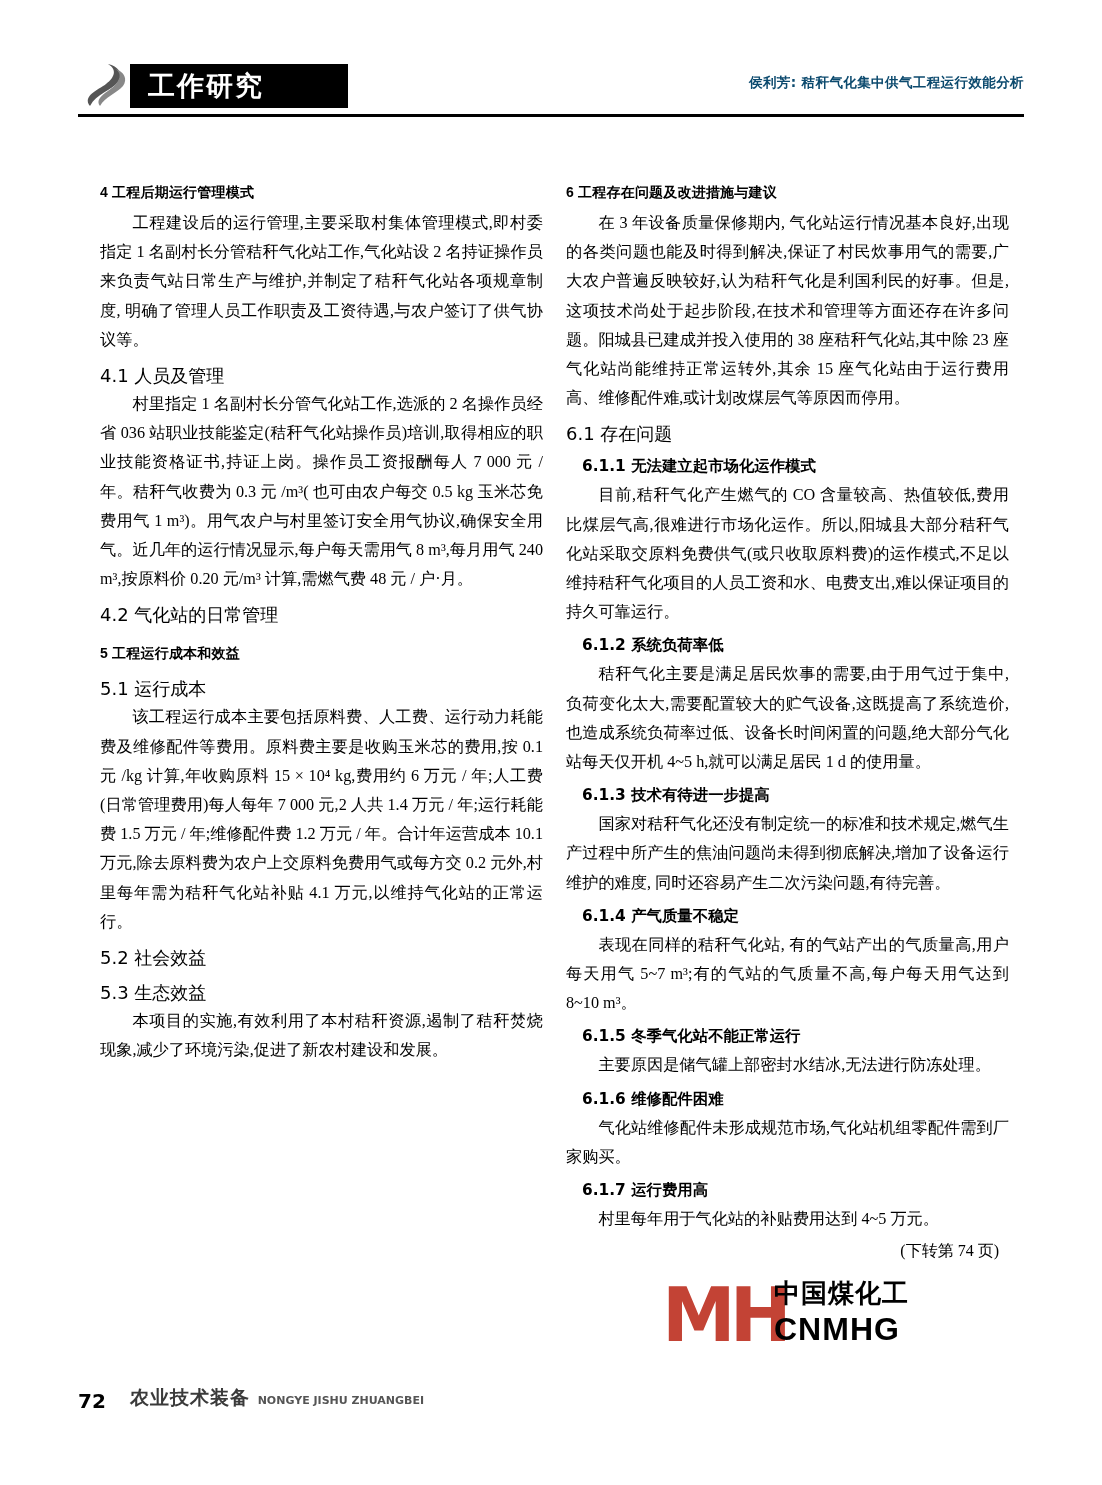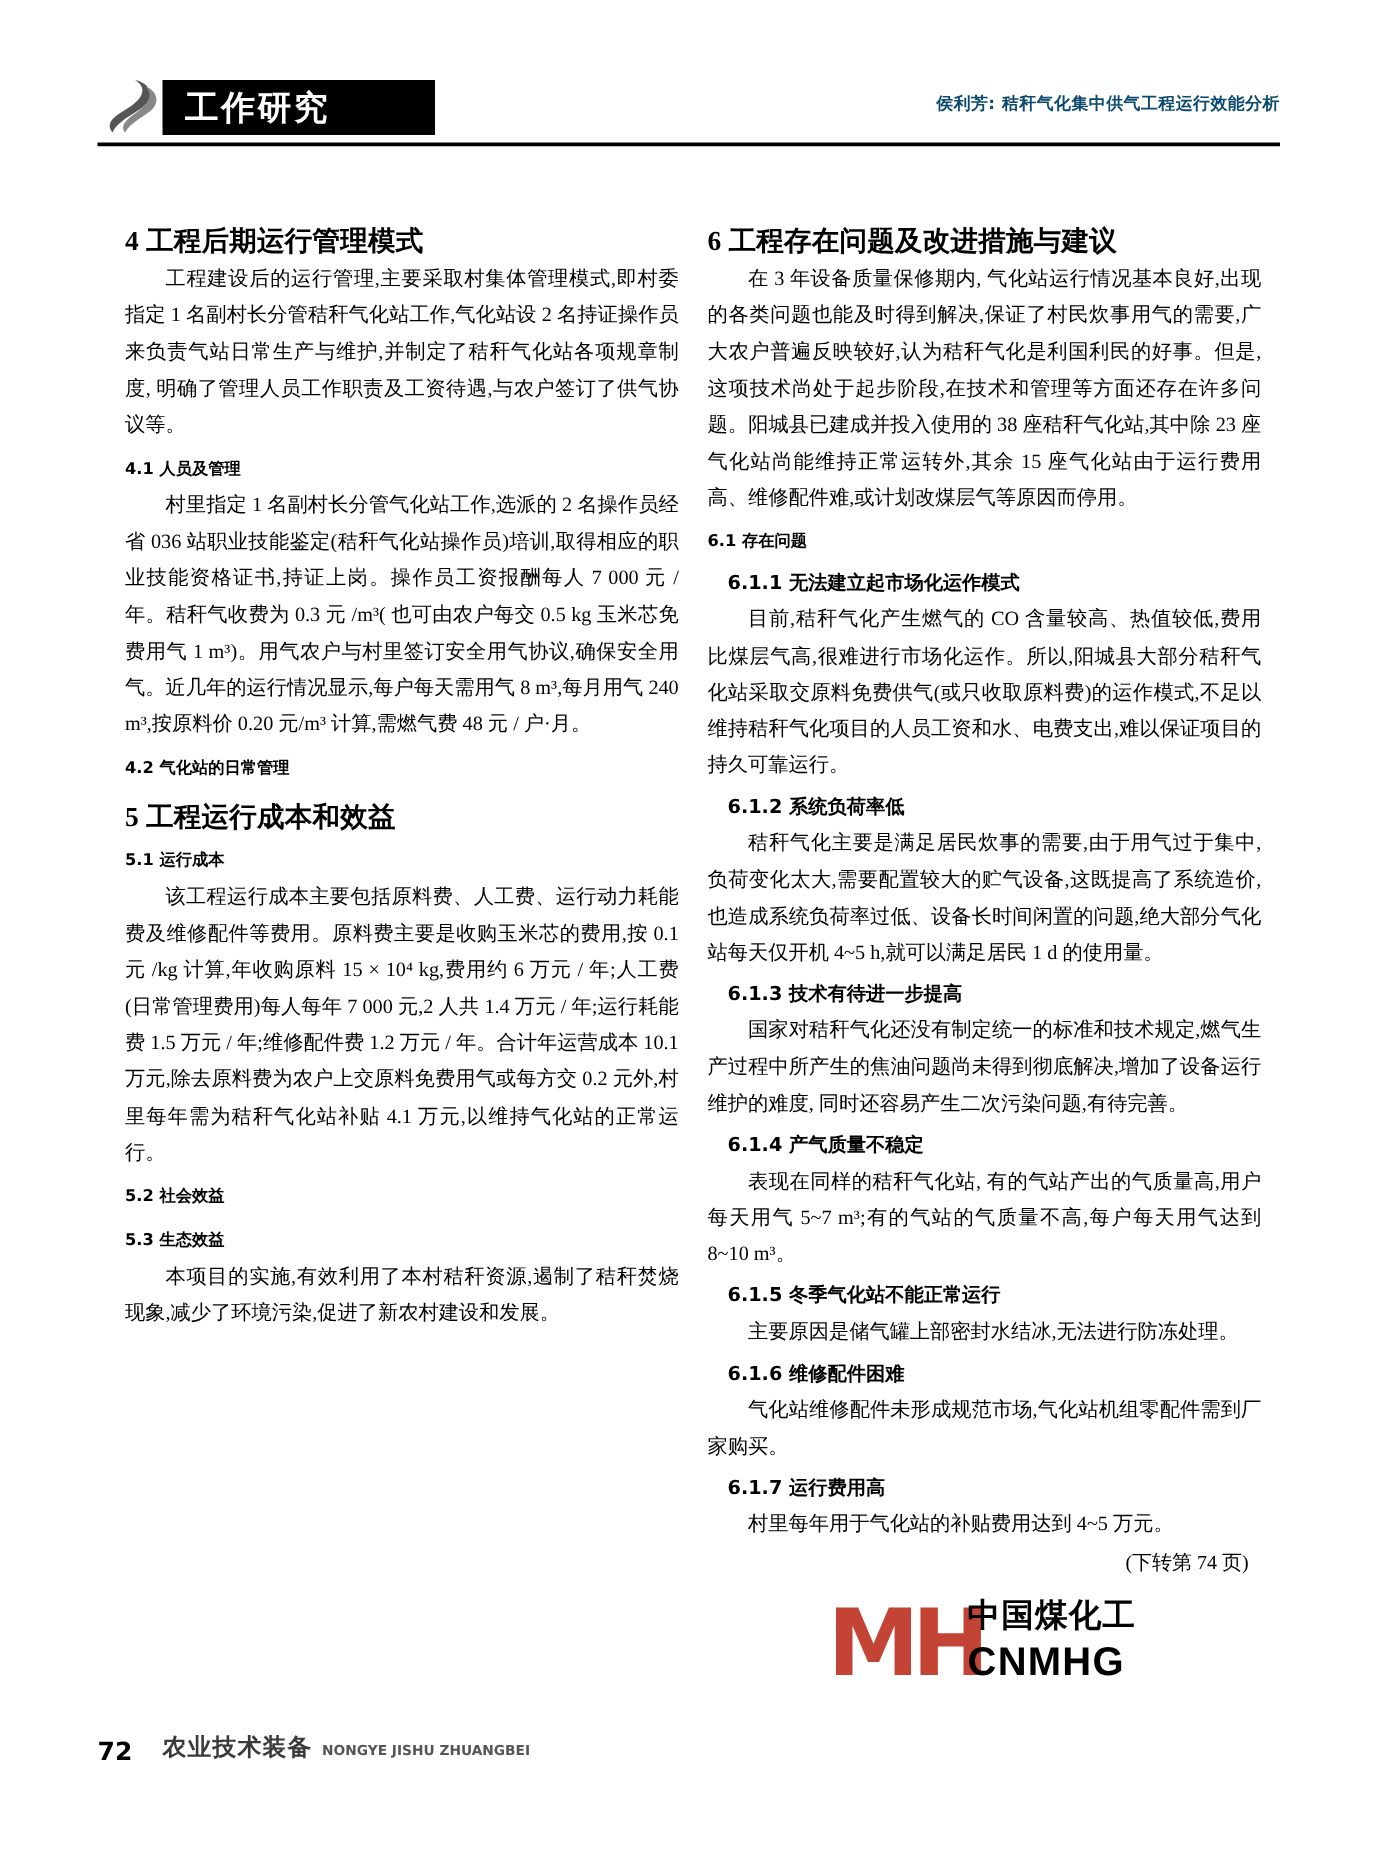--- a/index.html
+++ b/index.html
@@ -82,31 +82,31 @@
     top: 168px;
     width: 443px;
     font-size: 16.2px;
     line-height: 29.2px;
     text-align: justify;
   }
   .col-left { left: 100px; }
   .col-right { left: 566px; }
 
   h2.sec {
-    font-family: Liberation Serif, serif;
-    font-size: 22px;
+    font-family: Liberation Sans, sans-serif;
+    font-size: 14px;
     font-weight: bold;
     margin: 10px 0 2px 0;
     line-height: 29px;
     letter-spacing: 0.2px;
   }
   h3.sub {
     font-family: "DejaVu Sans", "Liberation Sans", sans-serif;
-    font-size: 13px;
-    font-weight: bold;
+    font-size: 18px;
+    font-weight: normal;
     margin: 6px 0 0 0;
     line-height: 29px;
   }
   h4.subsub {
     font-family: "DejaVu Sans", "Liberation Sans", sans-serif;
     font-size: 15.4px;
     font-weight: bold;
     margin: 4px 0 0 16px;
     line-height: 29px;
   }

